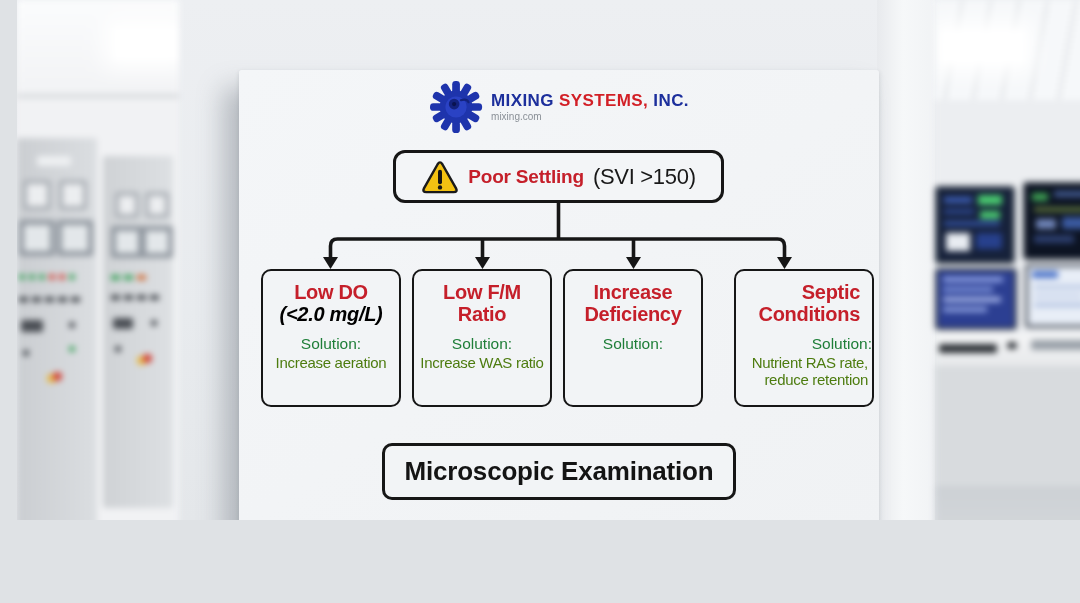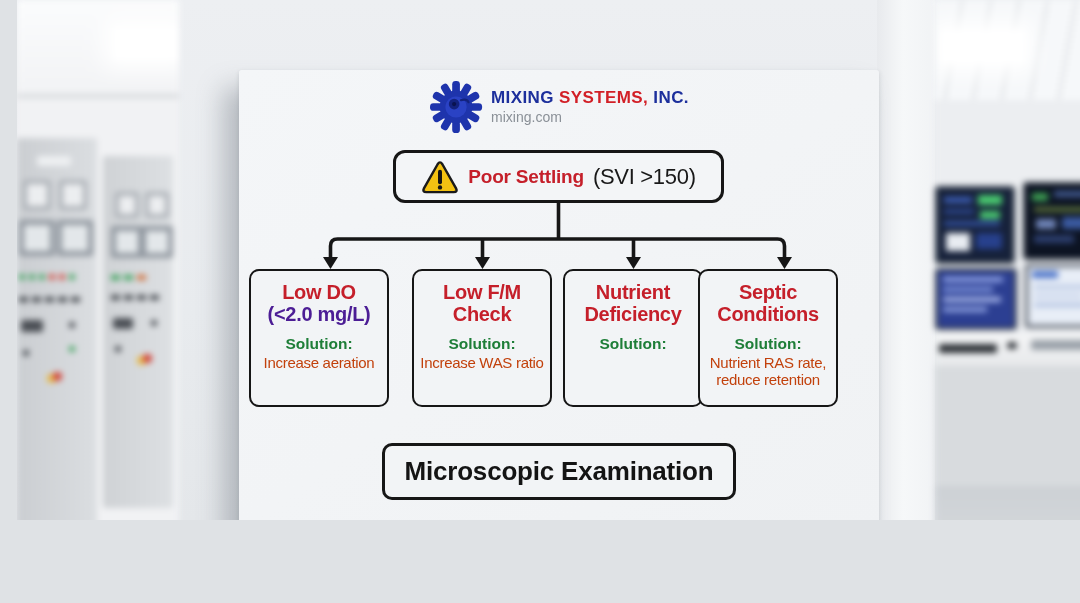--- a/index.html
+++ b/index.html
@@ -48,40 +48,40 @@
   .board{
     position:absolute;left:222px;top:70px;width:640px;height:467px;
     background:linear-gradient(145deg,#f4f6f8 0%,#f0f2f4 100%);
     border-radius:3px;
     box-shadow:-16px 18px 26px rgba(96,104,116,.38), 0 2px 4px rgba(120,126,134,.25);
   }
   .logo{position:absolute;top:10px;left:50%;transform:translateX(-50%);
     display:flex;align-items:center;gap:8px;}
   .logo-name{font-size:17px;font-weight:bold;letter-spacing:.4px;line-height:1.1;}
   .lg-blue{color:#1c2f9c;} .lg-red{color:#d21f26;}
-  .logo-domain{font-size:14px;color:#8a9097;margin-top:1px;}
+  .logo-domain{font-size:10px;color:#8a9097;margin-top:1px;}
   .header-box{
     position:absolute;left:154px;top:80px;width:331px;height:53px;box-sizing:border-box;
     border:3px solid #161616;border-radius:12px;background:#f3f5f7;
     display:flex;align-items:center;justify-content:center;gap:9px;
   }
   .header-title{font-size:19px;font-weight:bold;color:#c51f2a;letter-spacing:-.2px;}
   .header-sub{font-size:22px;font-weight:500;color:#191919;letter-spacing:-.3px;}
   .connectors{position:absolute;left:0;top:0;}
   .cause-box{
     position:absolute;top:199px;width:140px;height:138px;box-sizing:border-box;
     border:2.5px solid #161616;border-radius:10px;background:#f2f4f6;
     text-align:center;
   }
-  .cb1{left:10px;} .cb2{left:173px;} .cb3{left:324px;} .cb4{left:459px;}
+  .cb1{left:22px;} .cb2{left:173px;} .cb3{left:324px;} .cb4{left:495px;text-align:right;}
   .cause-title{font-size:20px;font-weight:bold;line-height:1.12;color:#c51f2a;
     margin-top:10px;padding:0 12px;letter-spacing:-.3px;}
-  .cause-title .detail{color:#4c1d95;display:block;}
-  .sol-label{margin-top:9px;font-size:15.5px;font-weight:bold;color:#1e7e38;}
-  .sol-text{font-size:15px;line-height:1.18;color:#c2410c;margin-top:1px;padding:0 4px;letter-spacing:-.3px;}
+  .cause-title .detail{color:#000000;display:block;font-style:italic;}
+  .sol-label{margin-top:9px;font-size:15.5px;font-weight:normal;color:#1e7e38;}
+  .sol-text{font-size:15px;line-height:1.18;color:#4d7c0f;margin-top:1px;padding:0 4px;letter-spacing:-.3px;}
   .footer-box{
     position:absolute;left:143px;top:373px;width:354px;height:57px;box-sizing:border-box;
     border:3px solid #161616;border-radius:10px;background:#f2f4f6;
     display:flex;flex-direction:column;align-items:center;justify-content:center;
   }
   .footer-title{font-size:26px;font-weight:bold;color:#141414;letter-spacing:-.2px;line-height:1.05;}
   .footer-sub{font-size:14.5px;color:#1b1b1b;letter-spacing:-.35px;margin-top:2px;}
 </style>
 </head>
 <body>
@@ -231,27 +231,27 @@
       </g>
     </svg>
 
     <div class="cause-box cb1">
       <div class="cause-title"><span>Low DO</span><span class="detail">(&lt;2.0 mg/L)</span></div>
       <div class="sol-label">Solution:</div>
       <div class="sol-text">Increase aeration</div>
     </div>
 
     <div class="cause-box cb2">
-      <div class="cause-title"><span>Low F/M Check</span><span class="detail"></span></div>
+      <div class="cause-title"><span>Low F/M Ratio</span><span class="detail"></span></div>
       <div class="sol-label">Solution:</div>
       <div class="sol-text">Increase WAS ratio</div>
     </div>
 
     <div class="cause-box cb3">
-      <div class="cause-title"><span>Nutrient Deficiency</span><span class="detail"></span></div>
+      <div class="cause-title"><span>Increase Deficiency</span><span class="detail"></span></div>
       <div class="sol-label">Solution:</div>
     </div>
 
     <div class="cause-box cb4">
       <div class="cause-title"><span>Septic Conditions</span><span class="detail"></span></div>
       <div class="sol-label">Solution:</div>
       <div class="sol-text">Nutrient RAS rate, reduce retention</div>
     </div>
 
     <div class="footer-box">

